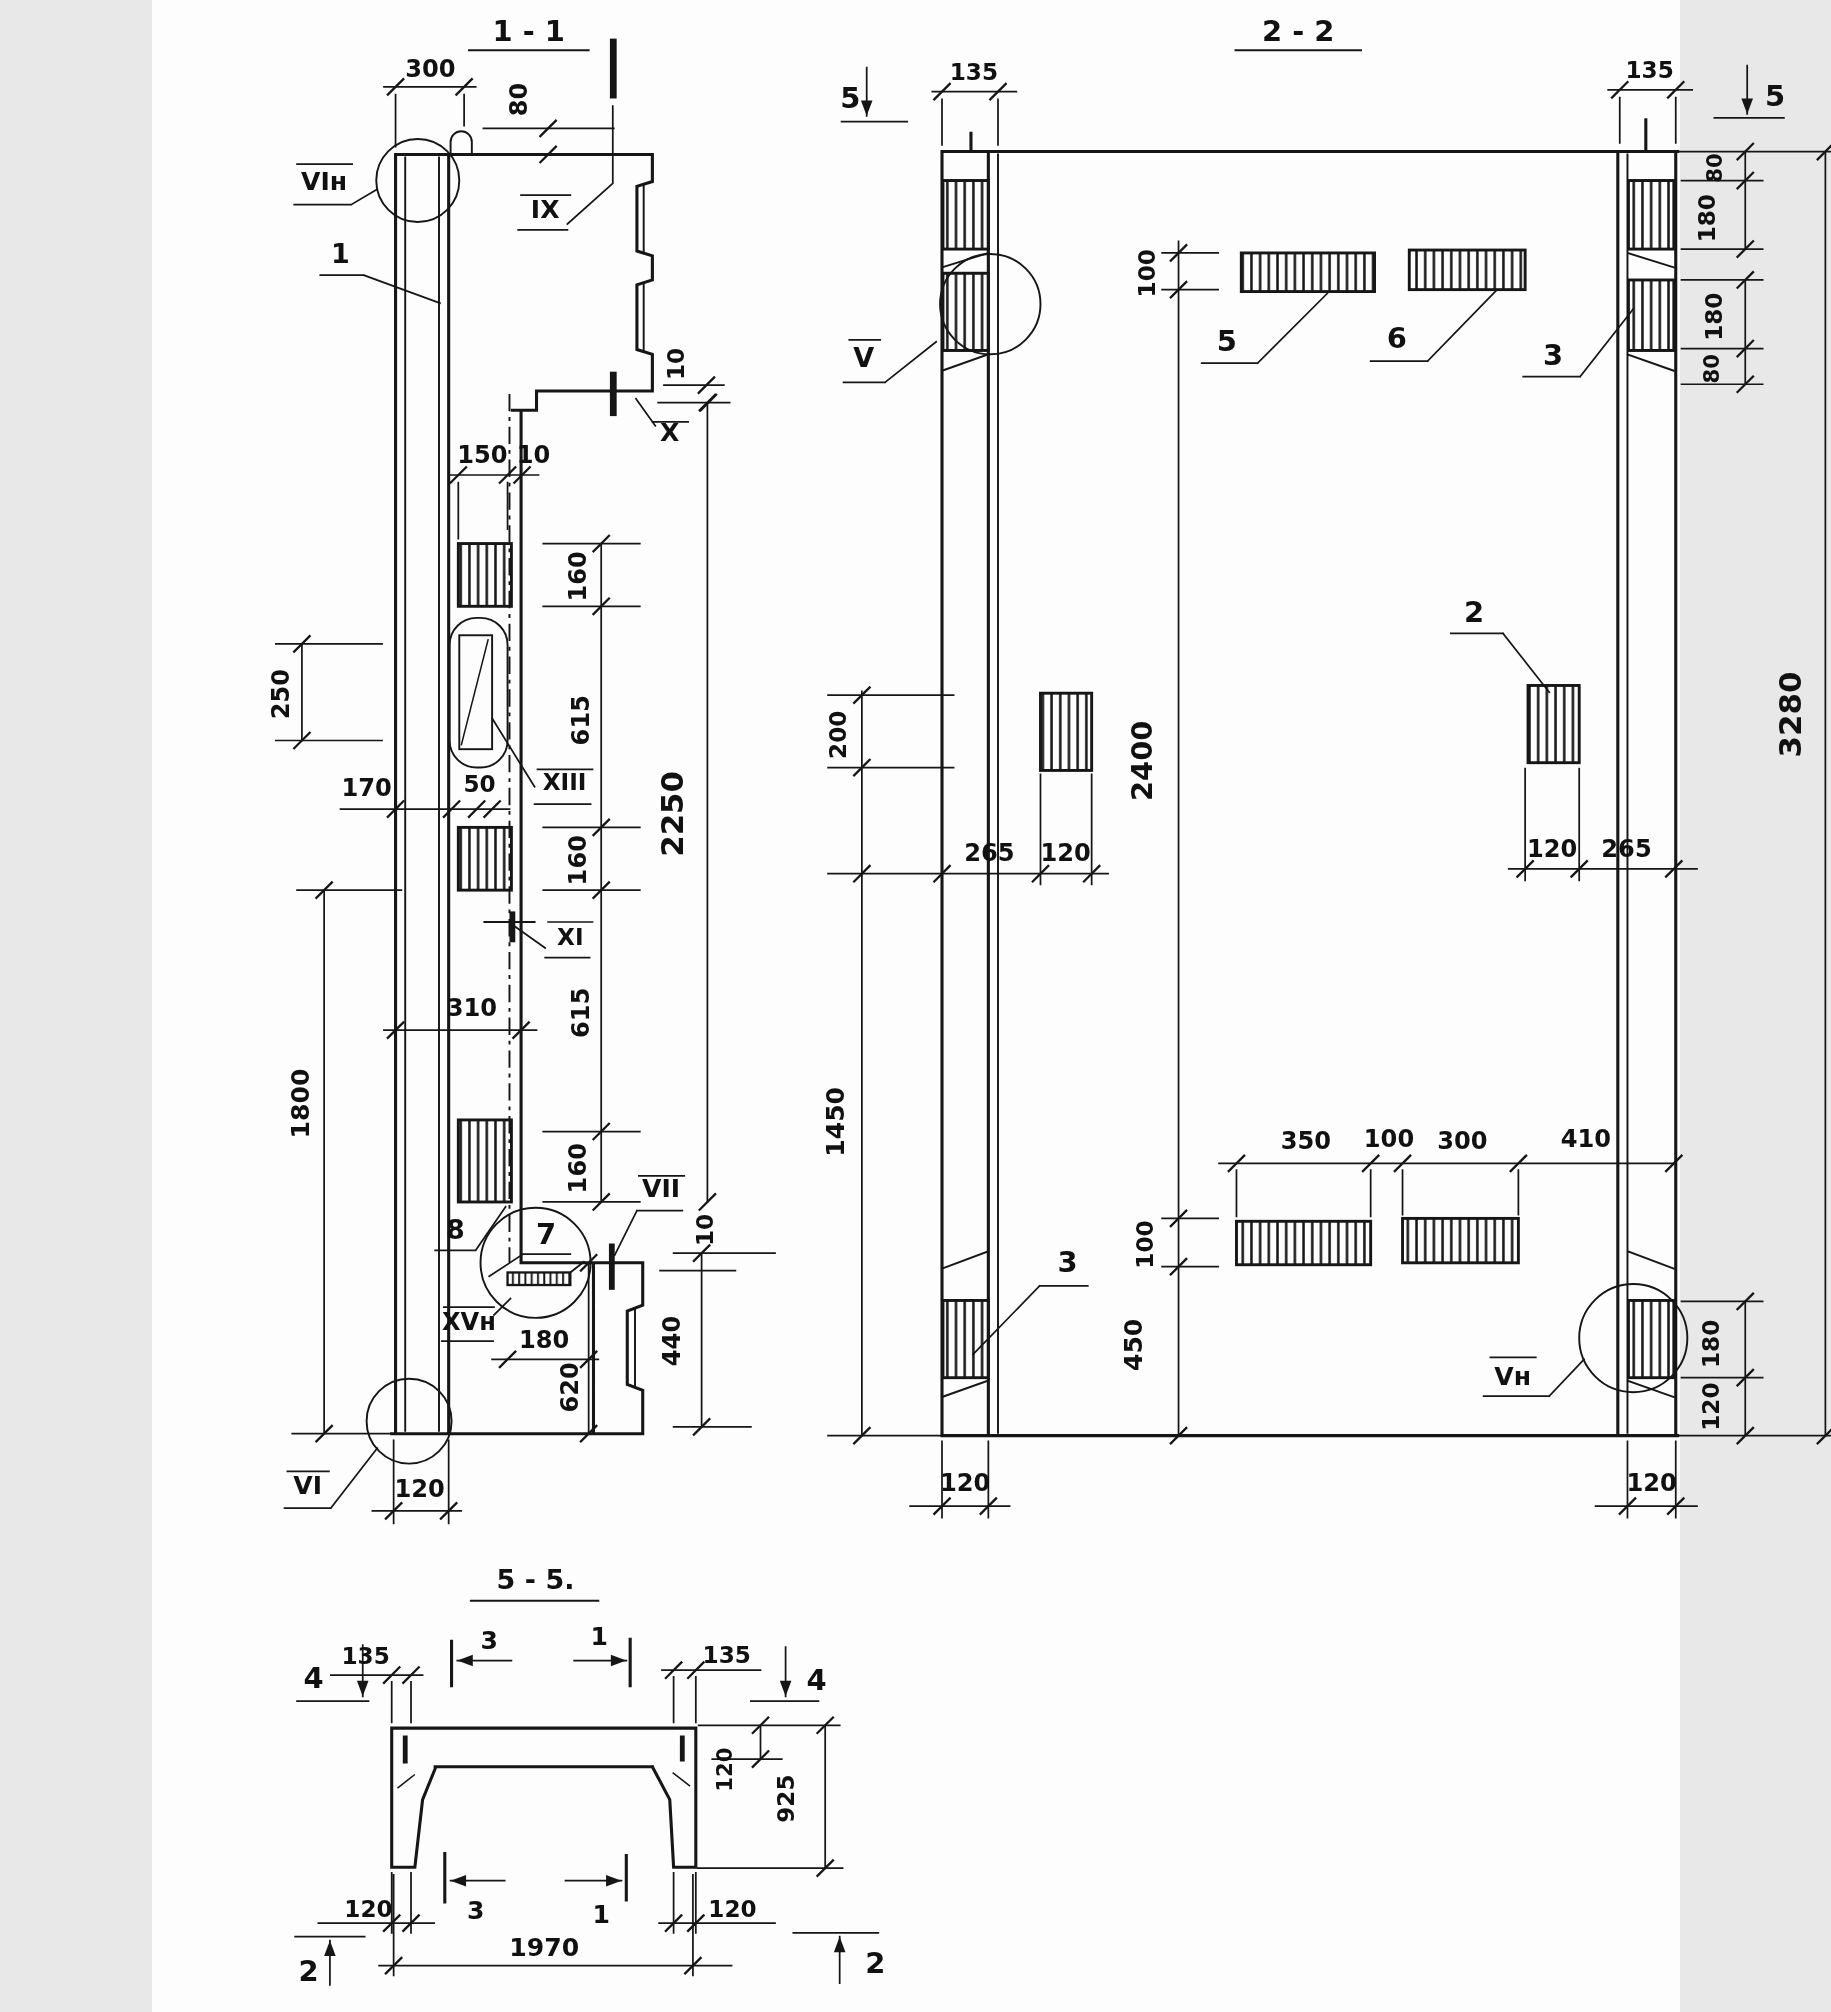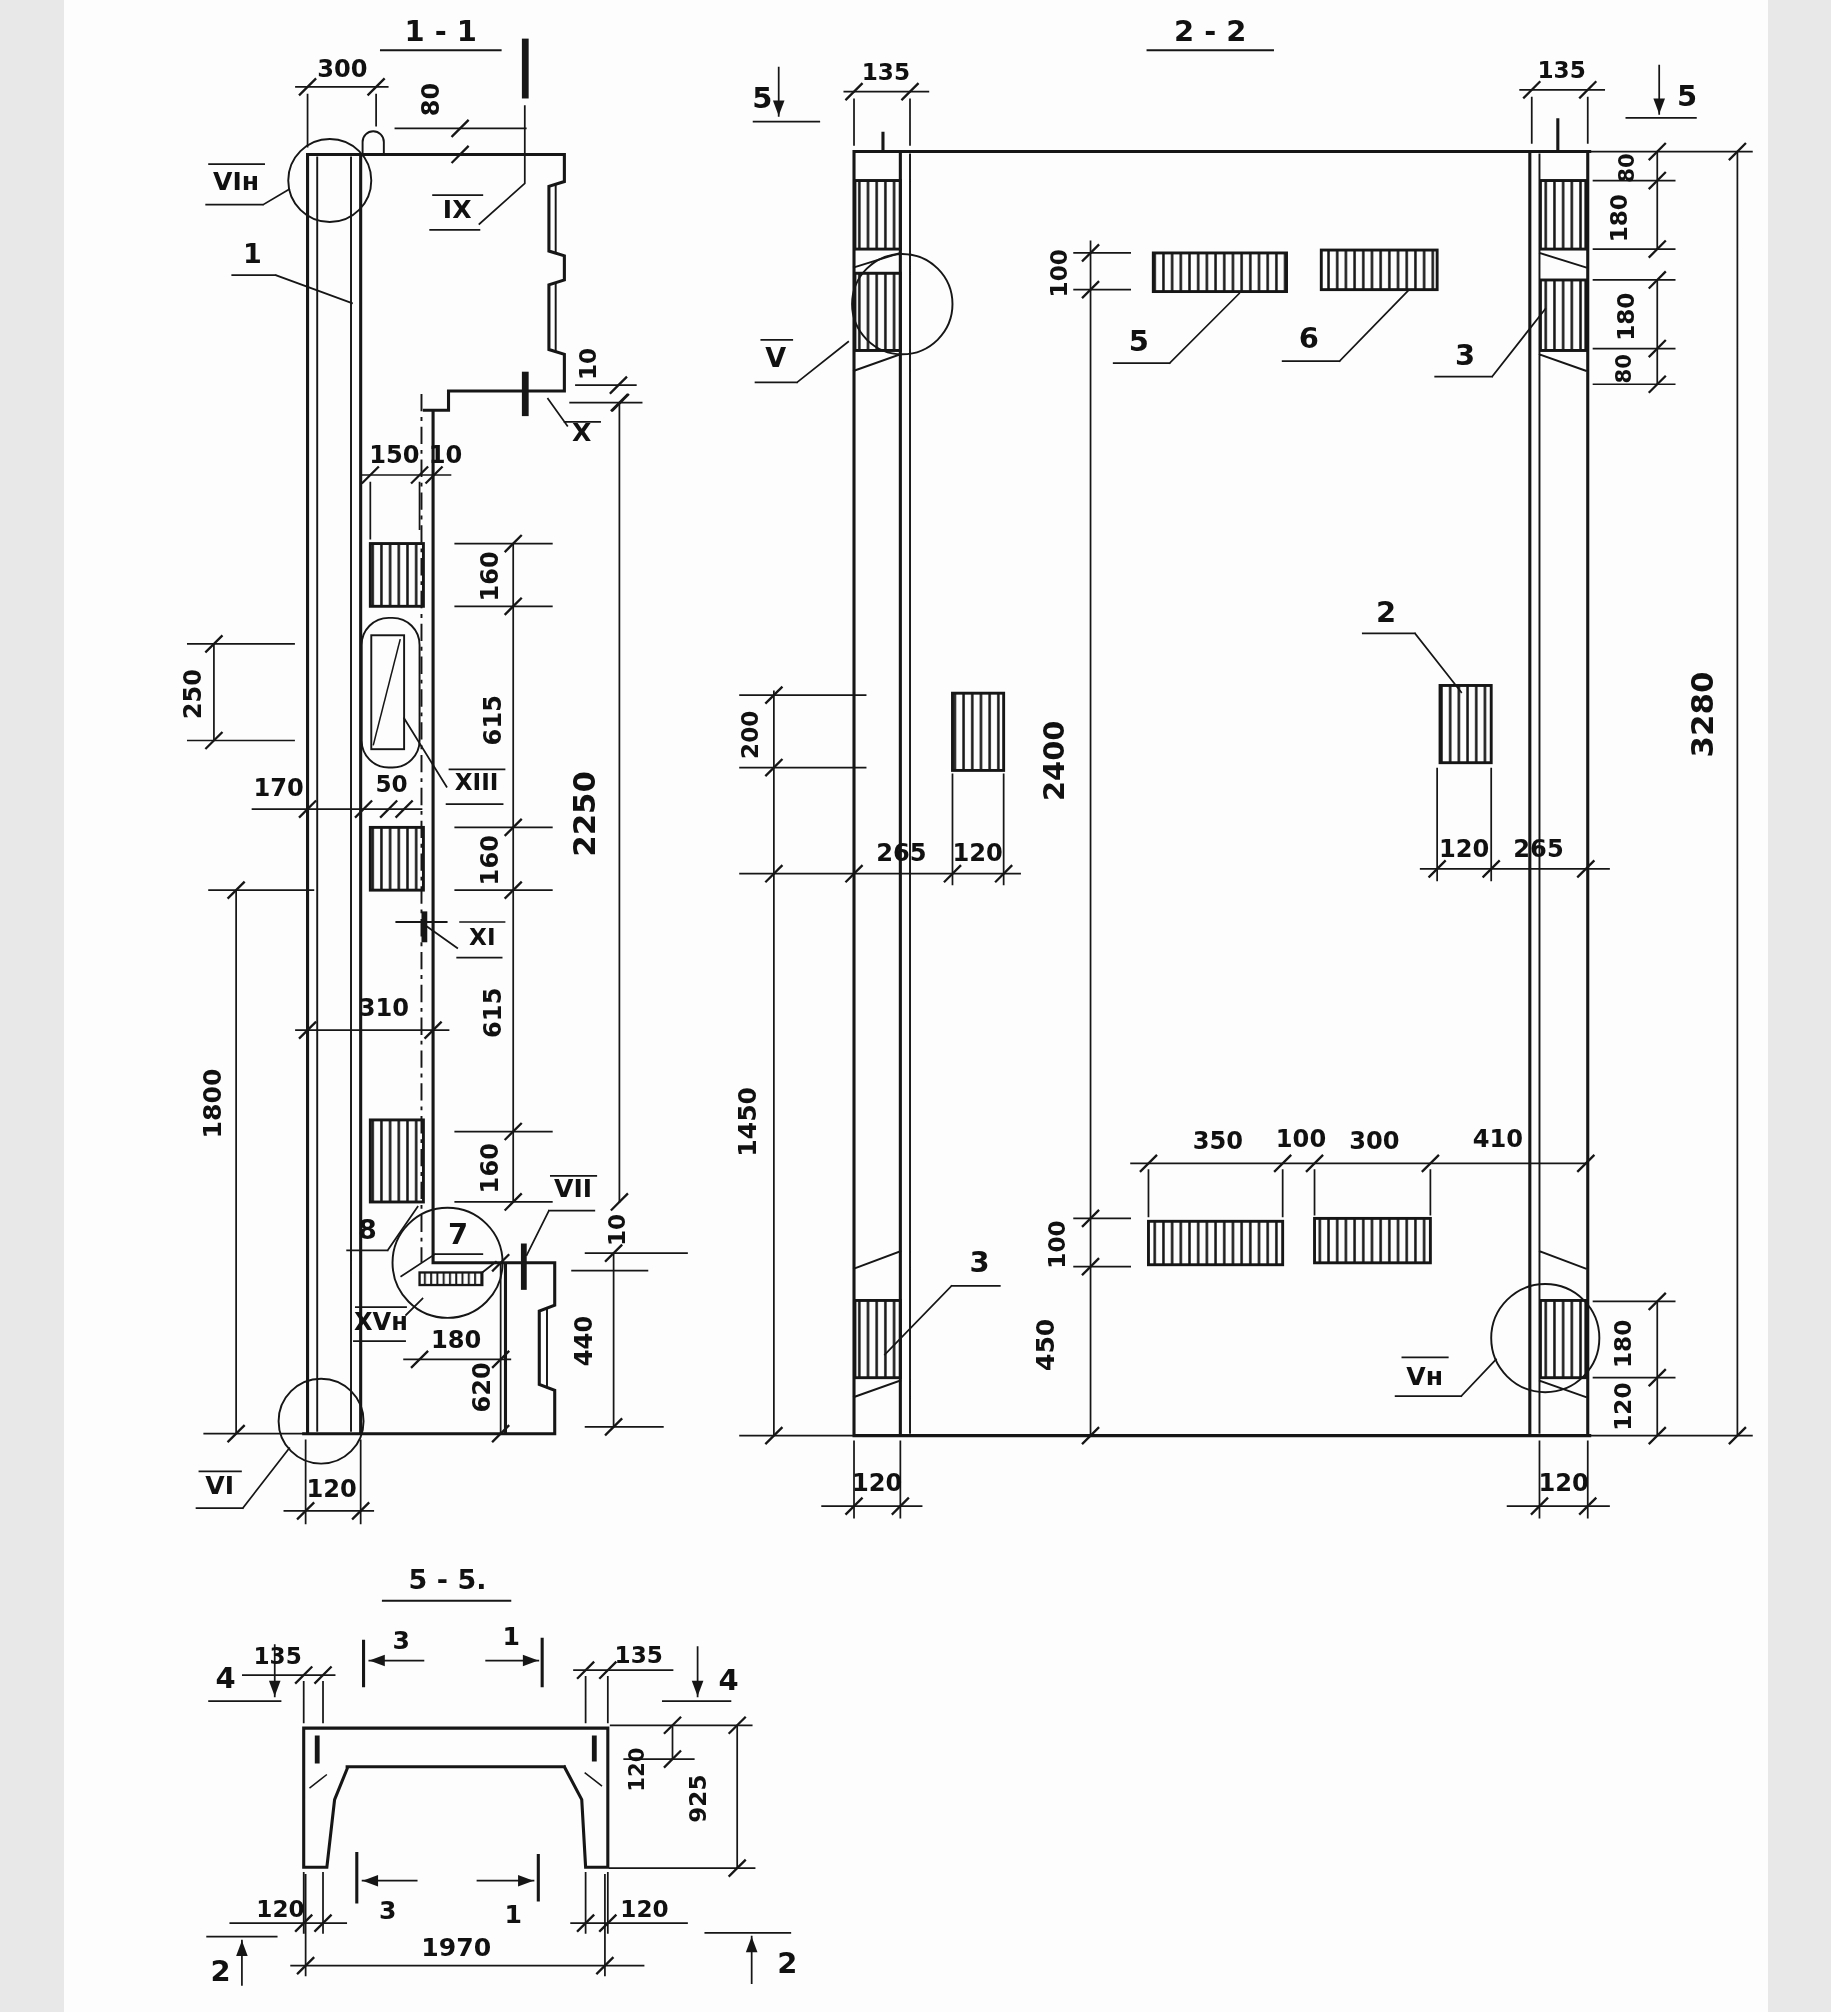--- a/index.html
+++ b/index.html
@@ -1,16 +1,16 @@
 <!DOCTYPE html>
 <html><head>
 <meta charset="utf-8">
 <style>
   html,body{margin:0;padding:0;background:#e8e8e8;}
-  #sheet{width:1704px;height:2012px;background:#fdfdfd;position:relative;margin:0 auto;}
+  #sheet{width:1528px;height:2012px;background:#fdfdfd;position:relative;margin:0 auto;}
   svg{display:block;}
   svg *{vector-effect:none;}
   .w3{stroke:#161616;stroke-width:3.2;fill:none;stroke-linecap:square;}
   .w4{stroke:#161616;stroke-width:5;fill:none;stroke-linecap:square;}
   .w2{stroke:#161616;stroke-width:2;fill:none;stroke-linecap:square;}
   .w1{stroke:#161616;stroke-width:1.6;fill:none;}
   .dim{stroke:#161616;stroke-width:1.8;fill:none;stroke-linecap:square;}
   .dash{stroke:#161616;stroke-width:2;fill:none;stroke-dasharray:18 6 4 6;}
   .tick{stroke:#161616;stroke-width:2.4;}
   .bar{fill:#161616;stroke:none;}

